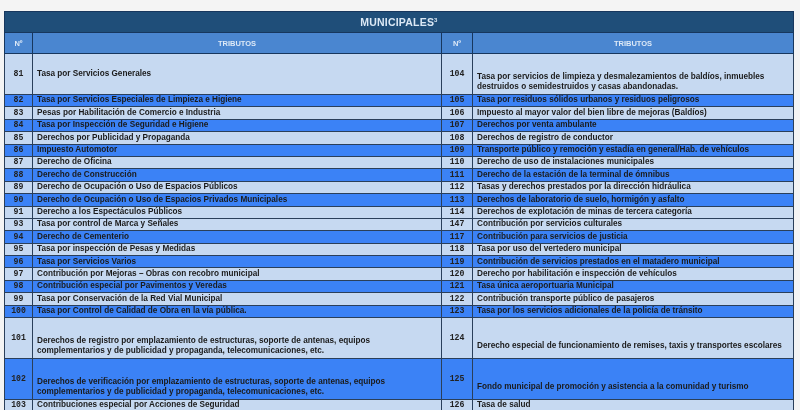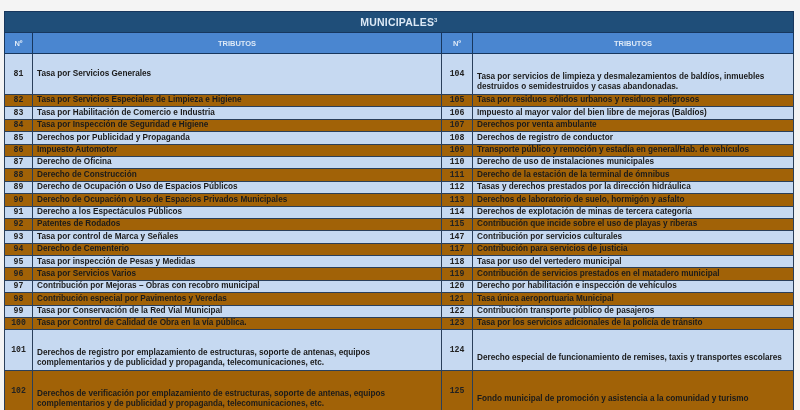--- a/index.html
+++ b/index.html
@@ -66,21 +66,21 @@
       color: #222;
       font-family: Liberation Mono, monospace;
     }
     td.wrap-cell {
       white-space: normal;
       line-height: 10.4px;
       padding-top: 17px;
       padding-bottom: 1px;
     }
     tr.odd td { background: #c6d9f1; }
-    tr.even td { background: #a16207; }
+    tr.even td { background: #3b82f6; }
     tr.first td { height: 22px; }
     tr.tall td { height: 22px; }
   </style>
 </head>
 <body>
 
 <div class="wrap">
   <table>
     <colgroup>
       <col class="num">
@@ -107,21 +107,21 @@
         <td class="wrap-cell">Tasa por servicios de limpieza y desmalezamientos de baldíos, inmuebles destruidos o semidestruidos y casas abandonadas.</td>
       </tr>
       <tr class="even">
         <td class="n">82</td>
         <td>Tasa por Servicios Especiales de Limpieza e Higiene</td>
         <td class="n">105</td>
         <td>Tasa por residuos sólidos urbanos y residuos peligrosos</td>
       </tr>
       <tr class="odd">
         <td class="n">83</td>
-        <td>Tasa por Habilitación de Comercio e Industria</td>
+        <td>Pesas por Habilitación de Comercio e Industria</td>
         <td class="n">106</td>
         <td>Impuesto al mayor valor del bien libre de mejoras (Baldíos)</td>
       </tr>
       <tr class="even">
         <td class="n">84</td>
         <td>Tasa por Inspección de Seguridad e Higiene</td>
         <td class="n">107</td>
         <td>Derechos por venta ambulante</td>
       </tr>
       <tr class="odd">
@@ -158,26 +158,20 @@
         <td class="n">90</td>
         <td>Derecho de Ocupación o Uso de Espacios Privados Municipales</td>
         <td class="n">113</td>
         <td>Derechos de laboratorio de suelo, hormigón y asfalto</td>
       </tr>
       <tr class="odd">
         <td class="n">91</td>
         <td>Derecho a los Espectáculos Públicos</td>
         <td class="n">114</td>
         <td>Derechos de explotación de minas de tercera categoría</td>
-      </tr>
-      <tr class="even">
-        <td class="n">92</td>
-        <td>Patentes de Rodados</td>
-        <td class="n">115</td>
-        <td>Contribución que incide sobre el uso de playas y riberas</td>
       </tr>
       <tr class="odd">
         <td class="n">93</td>
         <td>Tasa por control de Marca y Señales</td>
         <td class="n">147</td>
         <td>Contribución por servicios culturales</td>
       </tr>
       <tr class="even">
         <td class="n">94</td>
         <td>Derecho de Cementerio</td>

